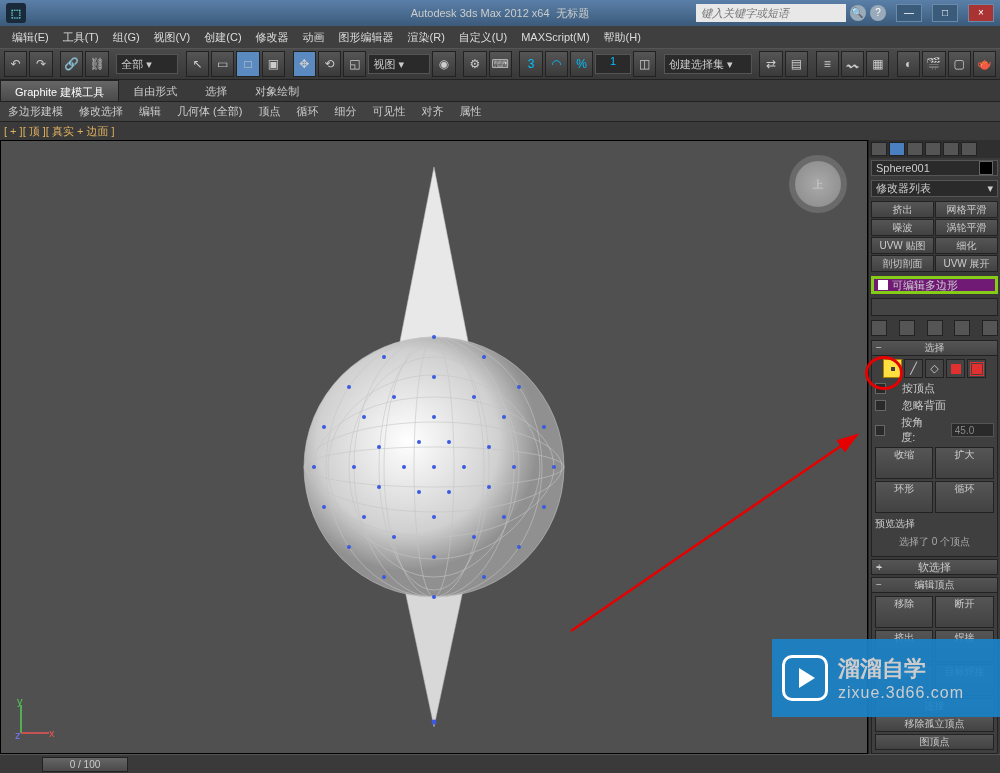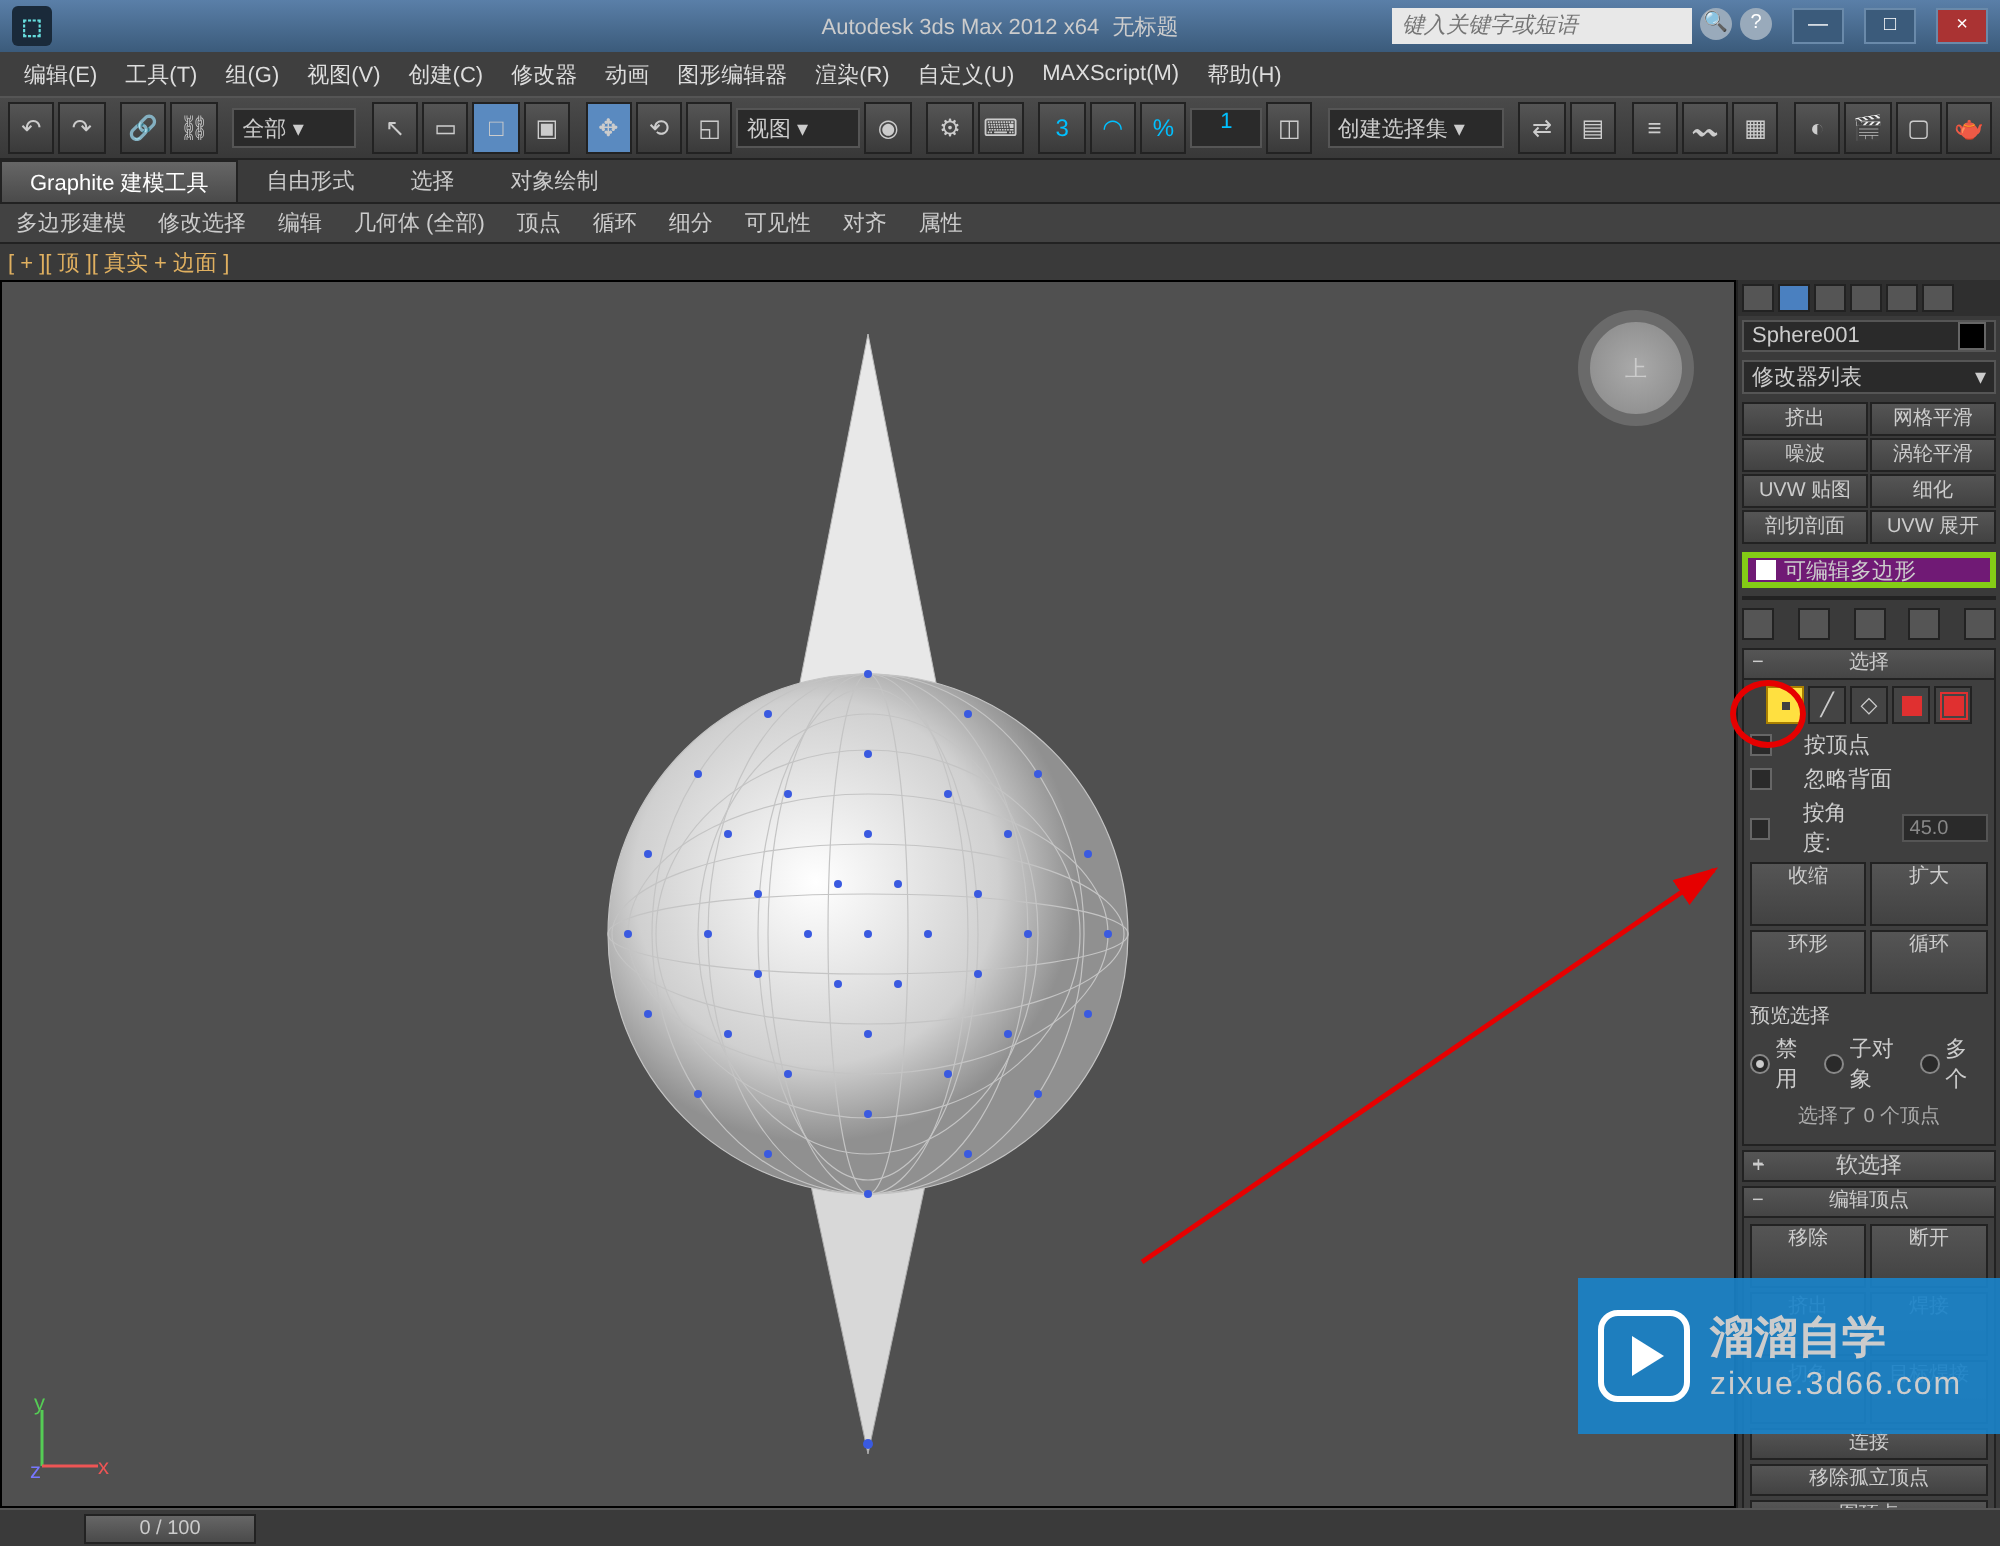--- a/index.html
+++ b/index.html
@@ -1,21 +1,21 @@
 <!DOCTYPE html>
 <html><head>
 <meta charset="utf-8">
 <style>
 * { margin: 0; padding: 0; box-sizing: border-box; font-family: "Microsoft YaHei", Arial, sans-serif; font-size: 11px; color: #ccc; }
 body { background: #3a3a3a; width: 1000px; height: 773px; overflow: hidden; position: relative; }
 
 .titlebar { height: 26px; background: linear-gradient(#5a7fa8, #3b5b7b); display: flex; align-items: center; padding: 0 6px; color: #fff; }
 .titlebar .logo { width: 20px; height: 20px; background:#1a2a3a; border-radius:3px; display:flex; align-items:center; justify-content:center; font-weight:bold; color:#6dd; }
 .titlebar .title-center { position:absolute; left:50%; transform:translateX(-50%); color:#dff; font-size:12px; }
-.titlebar .search-wrap { margin-left:auto; display:flex; gap:4px; }
+.titlebar .search-wrap { margin-left:auto; display:flex; align-items:center; gap:4px; }
 .titlebar input { background:#e8e8e8; border:none; height:18px; width:150px; padding:0 5px; color:#666; font-style:italic; }
 .titlebar .helpicon { width:16px; height:16px; border-radius:50%; background:#9ab; color:#fff; text-align:center; line-height:16px; font-size:10px; }
 .titlebar .winbtn { margin-left:6px; width:26px; height:18px; background:#3b5b7b; border:1px solid #6a8aaa; text-align:center; line-height:16px; color:#fff; font-size:10px; }
 
 .menubar { height: 22px; background:#3f3f3f; display:flex; align-items:center; padding:0 6px; gap:2px; }
 .menubar span { padding:0 6px; cursor:default; color:#ddd; }
 
 .toolbar { height: 32px; background:linear-gradient(#4a4a4a,#383838); border-top:1px solid #555; border-bottom:1px solid #222; display:flex; align-items:center; padding:0 4px; gap:2px; }
 .tbtn { width:26px; height:26px; background:linear-gradient(#555,#3a3a3a); border:1px solid #222; display:flex; align-items:center; justify-content:center; font-size:12px; color:#ccc; }
 .tbtn.sel { background:#5a8ac0; }
@@ -69,21 +69,21 @@
 .btnhalf { width:49%; height:32px; background:linear-gradient(#555,#424242); border:1px solid #222; text-align:center; line-height:14px; font-size:10px; display:inline-block; }
 .btnfull { width:100%; height:16px; background:linear-gradient(#555,#424242); border:1px solid #222; text-align:center; line-height:14px; font-size:10px; margin-top:2px; }
 .radiorow { display:flex; gap:3px; font-size:10px; margin:2px 0; align-items:center; }
 .radio { width:10px; height:10px; border-radius:50%; border:1px solid #888; background:#2a2a2a; }
 .radio.on { background: radial-gradient(#ccc 30%, #2a2a2a 40%); }
 .infotext { text-align:center; font-size:10px; color:#aaa; margin:4px 0; }
 
 .timeline { height:32px; background:#3a3a3a; border-top:1px solid #555; position:relative; }
 .timeslider { position:absolute; left:42px; top:2px; width:86px; height:15px; background:linear-gradient(#666,#4a4a4a); border:1px solid #222; text-align:center; line-height:13px; font-size:10px; }
 
-.watermark { position:absolute; right:0; bottom:56px; width:211px; height:78px; background:rgba(26,130,200,0.92); display:flex; align-items:center; padding:0 10px; gap:10px; }
+.watermark { position:absolute; right:0; bottom:56px; width:228px; height:78px; background:rgba(26,130,200,0.92); display:flex; align-items:center; padding:0 10px; gap:10px; }
 .watermark .play { width:46px; height:46px; border:3px solid #fff; border-radius:10px; display:flex; align-items:center; justify-content:center; }
 .watermark .play::after { content:""; border-left:16px solid #fff; border-top:10px solid transparent; border-bottom:10px solid transparent; margin-left:4px; }
 .watermark .wmtext { color:#fff; }
 .watermark .wmtext .big { font-size:22px; font-weight:bold; }
 .watermark .wmtext .small { font-size:16px; letter-spacing:1px; }
 
 .dot-red { width:8px; height:8px; background:#e03030; display:inline-block; }
 .dot-redsq { width:10px; height:10px; background:#e03030; display:inline-block; }
 </style>
 </head>
@@ -355,28 +355,20 @@
           </div>
         <div style="display:flex; gap:2px; margin-top:2px">
           <div class="btnhalf">收缩</div>
           <div class="btnhalf">扩大</div>
         </div>
         <div style="display:flex; gap:2px; margin-top:2px">
           <div class="btnhalf">环形</div>
           <div class="btnhalf">循环</div>
         </div>
         <div style="margin-top:4px; font-size:10px">预览选择</div>
-        <div class="radiorow">
-          <span class="radio on"></span>
-            <span>禁用</span>
-          <span class="radio"></span>
-            <span>子对象</span>
-          <span class="radio"></span>
-            <span>多个</span>
-        </div>
         <div class="infotext">选择了 0 个顶点</div>
       </div>
 
       <div class="circle-annotation" style="left:-6px; top:16px; width:38px; height:34px"></div>
     </div>
 
     <div class="rollout">
       <div class="rollout-head" style="text-align:center">
         <span style="position:absolute;left:4px">+</span><span>软选择</span>
       </div>

